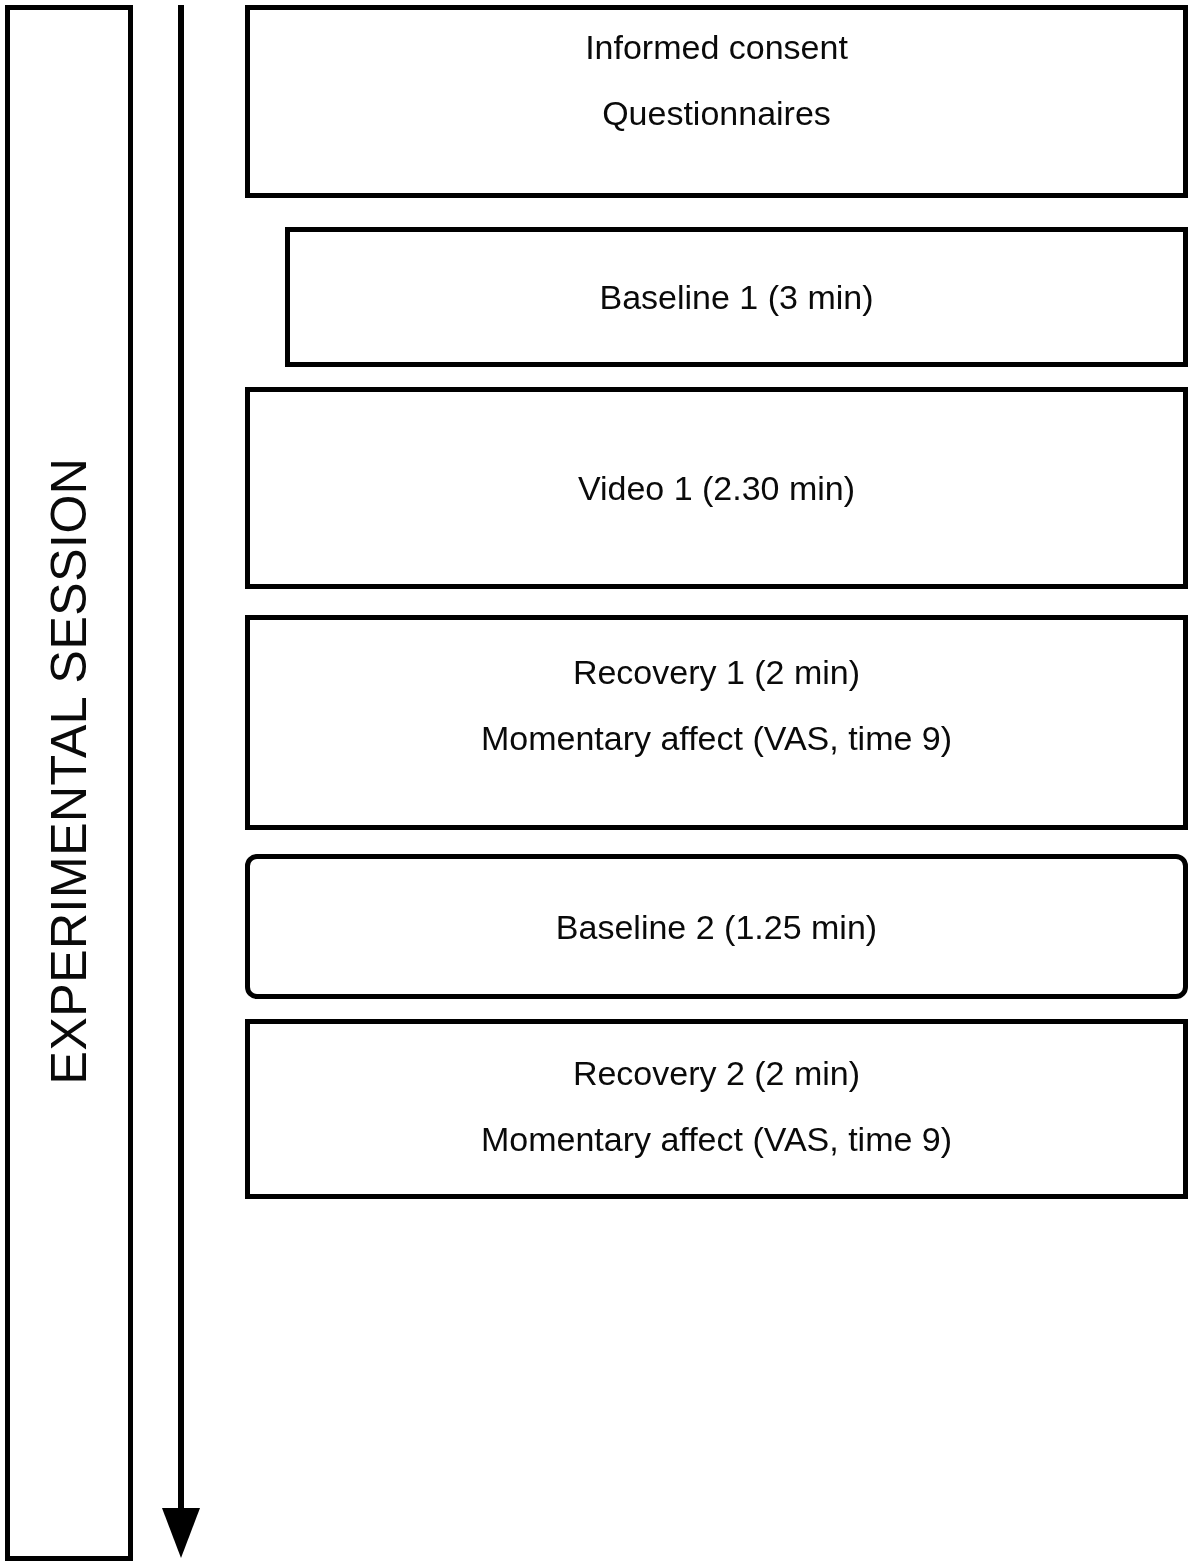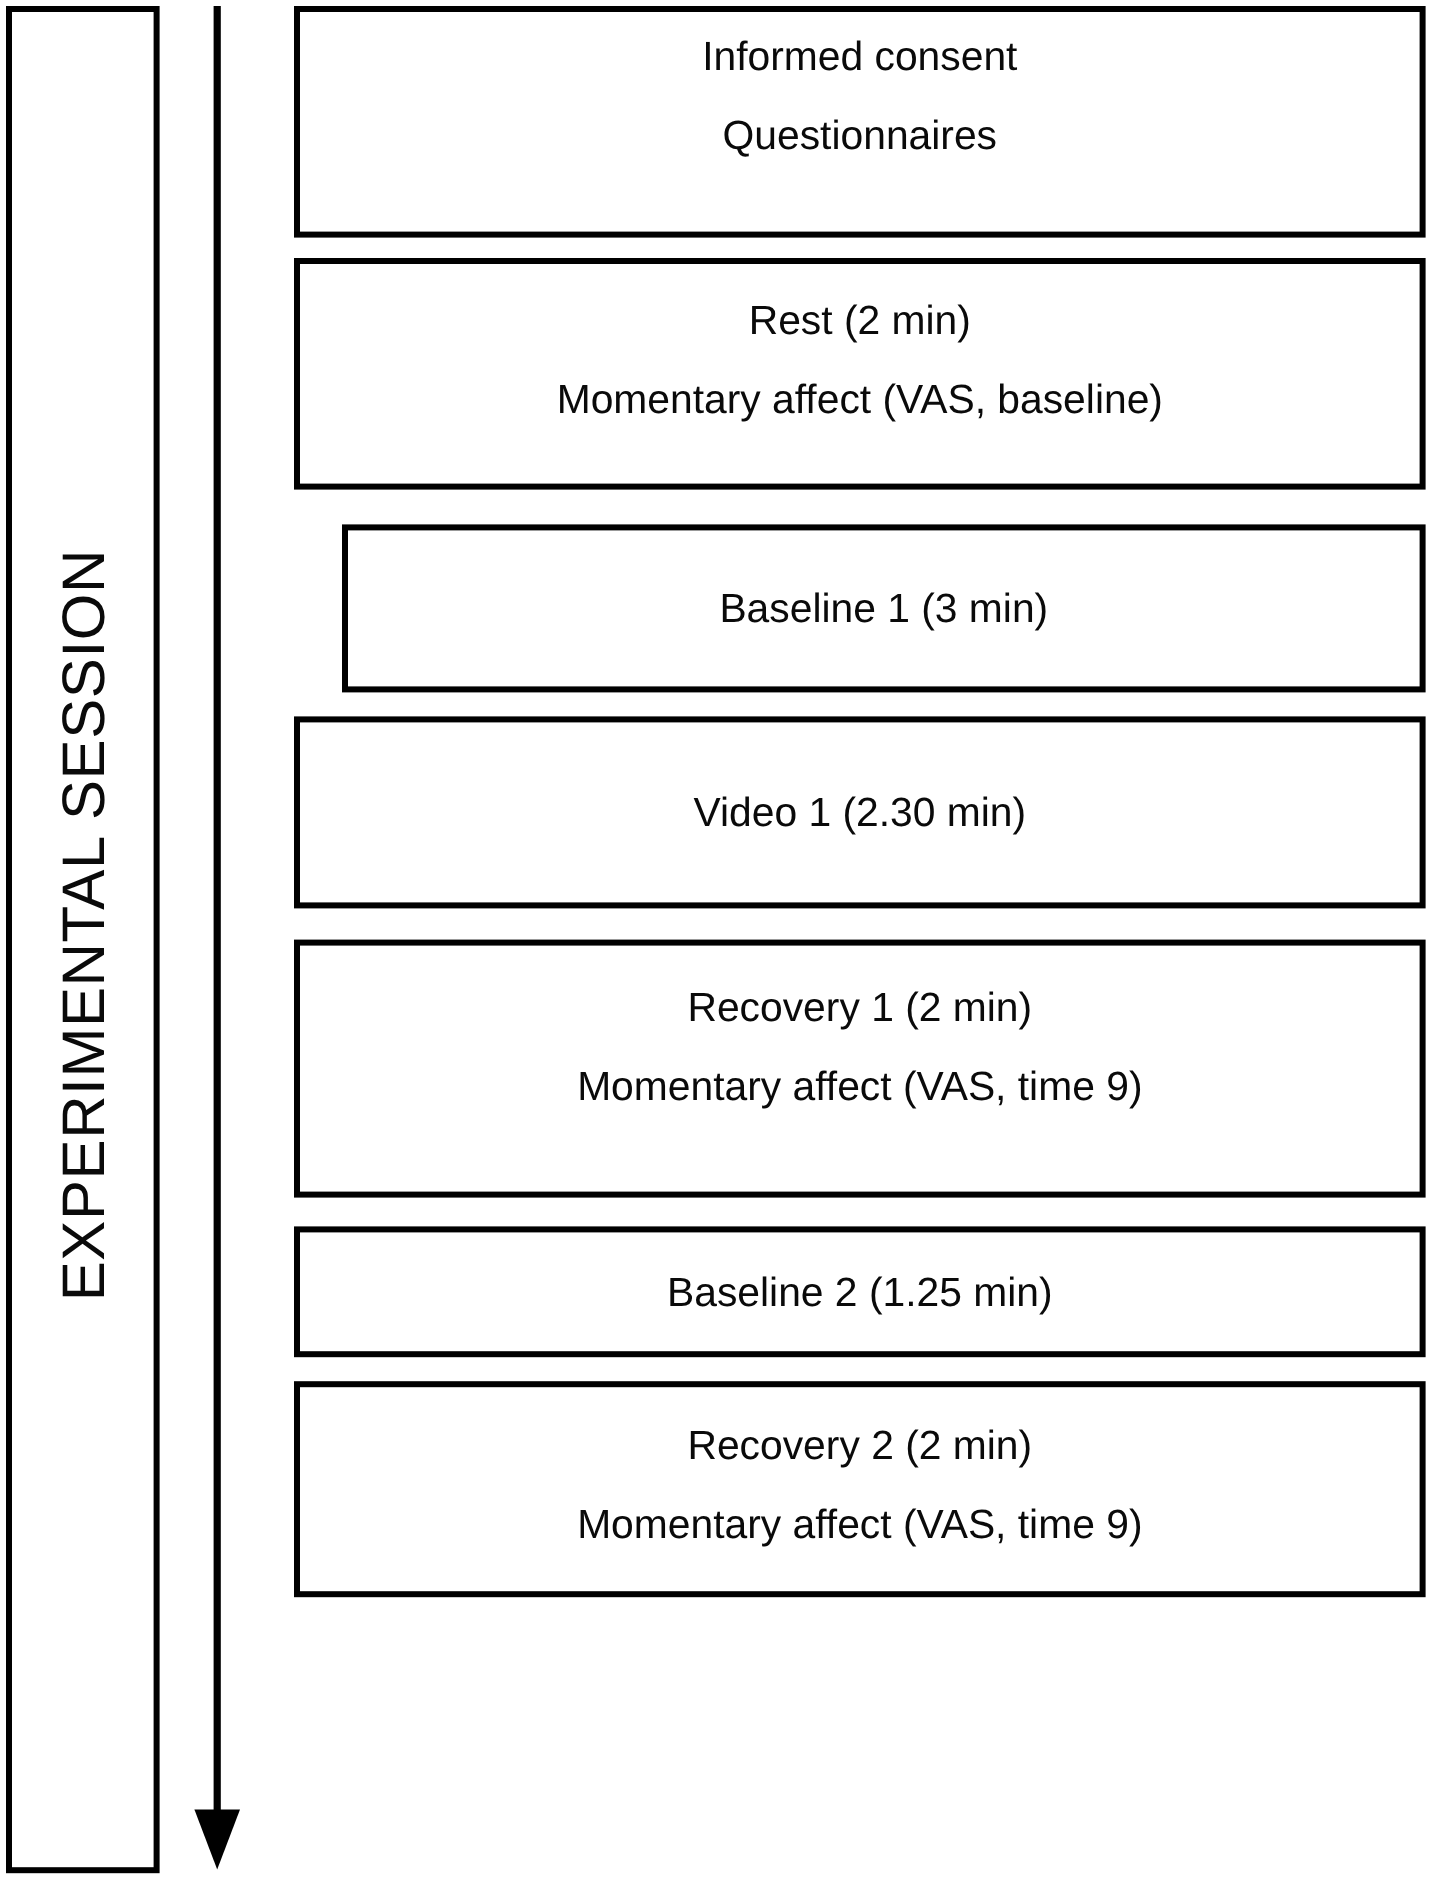--- a/index.html
+++ b/index.html
@@ -80,23 +80,23 @@
     text-align: center;
     font-size: 34px;
     line-height: 66px;
     color: #0a0a0a;
   }
   .box .line { white-space: nowrap; }
 
   .box1 { height: 193px; margin-top: 0;    padding-bottom: 44px; }
   .box2 { height: 193px; margin-top: 17px; padding-bottom: 24px; }
   .box3 { height: 140px; margin-top: 29px; margin-left: 40px; }
-  .box4 { height: 160px; margin-top: 20px; }
+  .box4 { height: 202px; margin-top: 20px; }
   .box5 { height: 215px; margin-top: 26px; padding-bottom: 36px; }
-  .box6 { height: 109px; margin-top: 24px; }
+  .box6 { height: 145px; margin-top: 24px; border-radius: 12px; }
   .box7 { height: 146px; margin-top: 19px; }
   .box8 { height: 180px; margin-top: 20px; padding-bottom: 6px; }
 </style>
 </head>
 <body>
 
 <div class="canvas">
 
   <div class="side-box">
     <span class="side-label">EXPERIMENTAL SESSION</span>
@@ -105,24 +105,20 @@
   <div class="arrow-shaft"></div>
   <div class="arrow-head"></div>
 
   <div class="steps">
 
     <div class="box box1">
       <div class="line">Informed consent</div>
       <div class="line">Questionnaires</div>
     </div>
 
-    <div class="box box2">
-      <div class="line">Rest (2 min)</div>
-      <div class="line">Momentary affect (VAS, baseline)</div>
-    </div>
 
     <div class="box box3">
       <div class="line">Baseline 1 (3 min)</div>
     </div>
 
     <div class="box box4">
       <div class="line">Video 1 (2.30 min)</div>
     </div>
 
     <div class="box box5">

